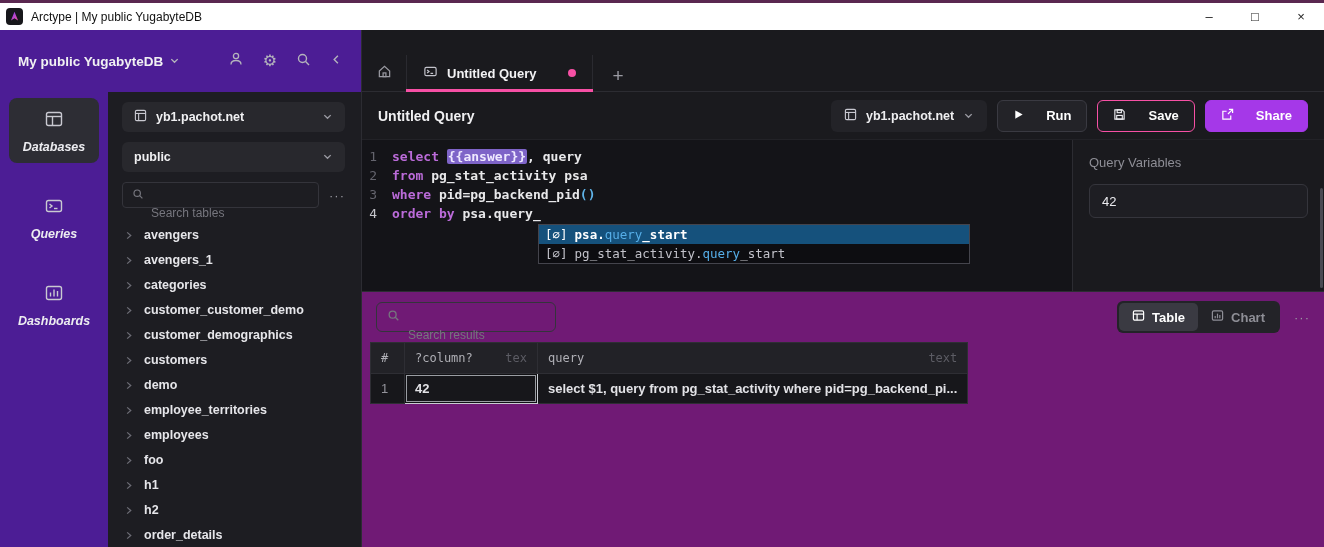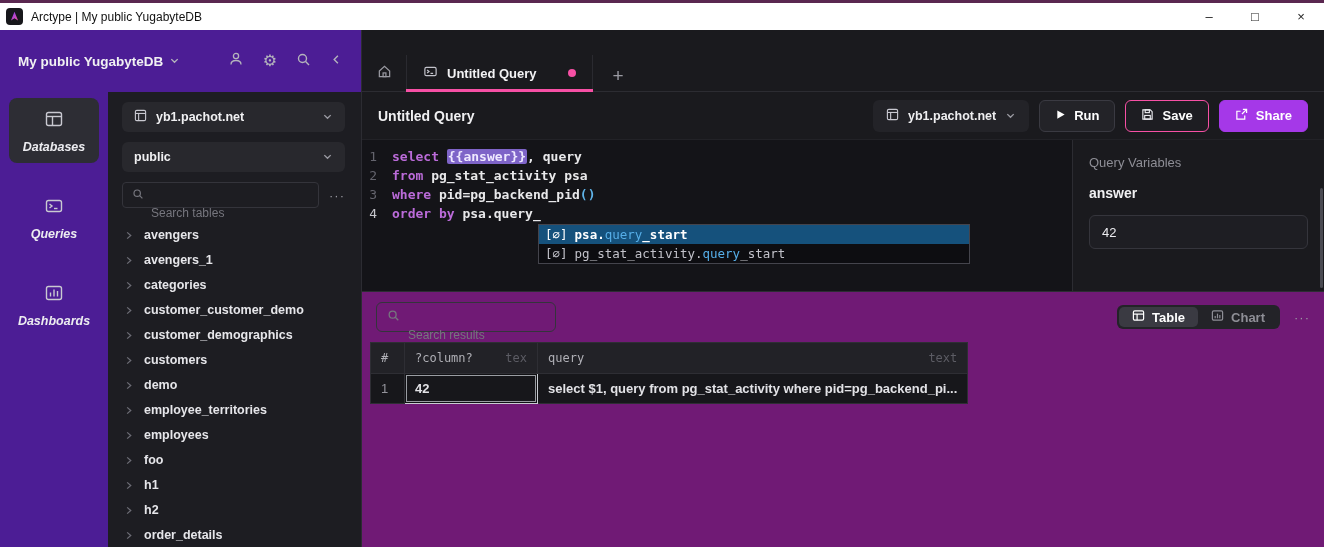--- a/index.html
+++ b/index.html
@@ -50,21 +50,21 @@
   .tab { height:36px; display:flex; align-items:center; padding:0 16px; gap:9px; border-left:1px solid #2a2a30; border-right:1px solid #2a2a30; position:relative; }
   .tab-label { font-size:13px; font-weight:600; color:#f2f2f4; }
   .tab-dot { width:8px; height:8px; border-radius:50%; background:var(--accent-pink,#f750a5); margin-left:22px; }
   .tab-underline { position:absolute; left:-1px; right:-1px; bottom:-1px; height:3px; background:var(--accent-pink,#f750a5); }
   .newtab { font-size:19px; color:#9a9aa2; margin-left:20px; padding-bottom:4px; }
 
   .query-header { height:48px; display:flex; align-items:center; padding:0 16px; gap:10px; border-bottom:1px solid #222227; }
   .query-title { font-size:14px; font-weight:600; color:#f0f0f2; flex:1; }
   .conn-btn { height:32px; background:#232328; border-radius:6px; display:flex; align-items:center; padding:0 13px; gap:9px; }
   .conn-label { font-size:12.5px; font-weight:600; color:#eeeef0; }
-  .btn { height:32px; border-radius:6px; display:flex; align-items:center; gap:8px; padding:0 15px; font-size:13px; font-weight:600; color:#fff; }
+  .btn { height:32px; border-radius:6px; display:flex; align-items:center; gap:22px; padding:0 15px; font-size:13px; font-weight:600; color:#fff; }
   .run-btn { background:#232328; border:1px solid #3a3a42; }
   .save-btn { background:#1d1d22; border:1px solid var(--accent-pink,#f750a5); }
   .share-btn { background:var(--share-purple,#a538e8); border:1px solid var(--share-purple,#a538e8); }
 
   
   .work-row { height:151px; display:flex; min-height:151px; }
   .editor { flex:1; background:#141418; font-family:"DejaVu Sans Mono",monospace; font-size:13px; font-weight:700; padding-top:7px; position:relative; min-width:0; }
   .ed-line { display:flex; line-height:19px; }
   .ln { width:30px; min-width:30px; text-align:right; color:#64646d; padding-right:15px; font-weight:400; }
   .ed-line.active .ln { color:#c6c6cc; }
@@ -84,21 +84,21 @@
   .vars-title { font-size:13px; color:#8e8e96; }
   .var-name { font-size:14px; font-weight:700; color:#f0f0f2; margin-top:15px; }
   .var-input { margin-top:14px; width:100%; height:34px; background:#1e1e23; border:1px solid #35353c; border-radius:6px; color:#ececf0; font-size:13px; padding:0 12px; outline:none; font-family:"Liberation Sans",sans-serif; }
 
   
   .results { flex:1; border-top:1px solid #2c2c32; display:flex; flex-direction:column; background:#701a75; }
   .results-toolbar { height:50px; display:flex; align-items:center; padding:0 14px; }
   .results-search { width:180px; height:30px; border:1px solid #34343b; border-radius:6px; display:flex; align-items:center; padding:0 10px; gap:8px; }
   .toolbar-right { margin-left:auto; display:flex; align-items:center; gap:14px; }
   .seg-control { background:#232328; border-radius:6px; padding:2px; display:flex; }
-  .seg-btn { height:20px; border-radius:5px; display:flex; align-items:center; gap:7px; padding:0 13px; font-size:13px; font-weight:600; color:#8e8e96; }
+  .seg-btn { height:28px; border-radius:5px; display:flex; align-items:center; gap:7px; padding:0 13px; font-size:13px; font-weight:600; color:#8e8e96; }
   .seg-btn.active { background:#3a3a42; color:#fff; }
 
   .table-area { padding-left:8px; }
   .rtable { border-collapse:collapse; table-layout:fixed; }
   .rtable th { background:#222227; border:1px solid #2e2e34; height:31px; font-family:"DejaVu Sans Mono",monospace; font-weight:400; font-size:12px; color:#b0b0b6; padding:0 10px; text-align:left; }
   .th-inner { display:flex; align-items:center; }
   .col-type { margin-left:auto; color:#5c5c64; padding-left:8px; }
   .rtable td { background:#17171b; border:1px solid #2e2e34; height:30px; font-size:13px; color:#e2e2e6; padding:0 10px; white-space:nowrap; overflow:hidden; text-overflow:ellipsis; }
   .rtable td.rownum { color:#93939b; font-weight:400; }
   .rtable td.val { font-weight:600; }
@@ -383,21 +383,20 @@
                 <span><span class="ac-prefix">psa.</span><span class="ac-match">query</span><span class="ac-suffix">_start</span></span>
               </div>
               <div class="ac-row">
                 <span class="ac-icon">[∅]</span>
                 <span><span class="ac-prefix">pg_stat_activity.</span><span class="ac-match">query</span><span class="ac-suffix">_start</span></span>
               </div>
             </div>
         </div>
         <div class="variables-panel">
           <div class="vars-title">Query Variables</div>
-          <div class="var-name">answer</div>
           <input class="var-input" value="42" style="">
         </div>
       </div>
 
       <div class="results">
         <div class="results-toolbar">
           <div class="results-search">
             <span><svg width="13" height="13" viewBox="0 0 15 15" fill="none" stroke="#76767e" stroke-width="1.5">
                   <circle cx="6.5" cy="6.5" r="4"></circle>
                   <line x1="9.6" y1="9.6" x2="13" y2="13"></line>

